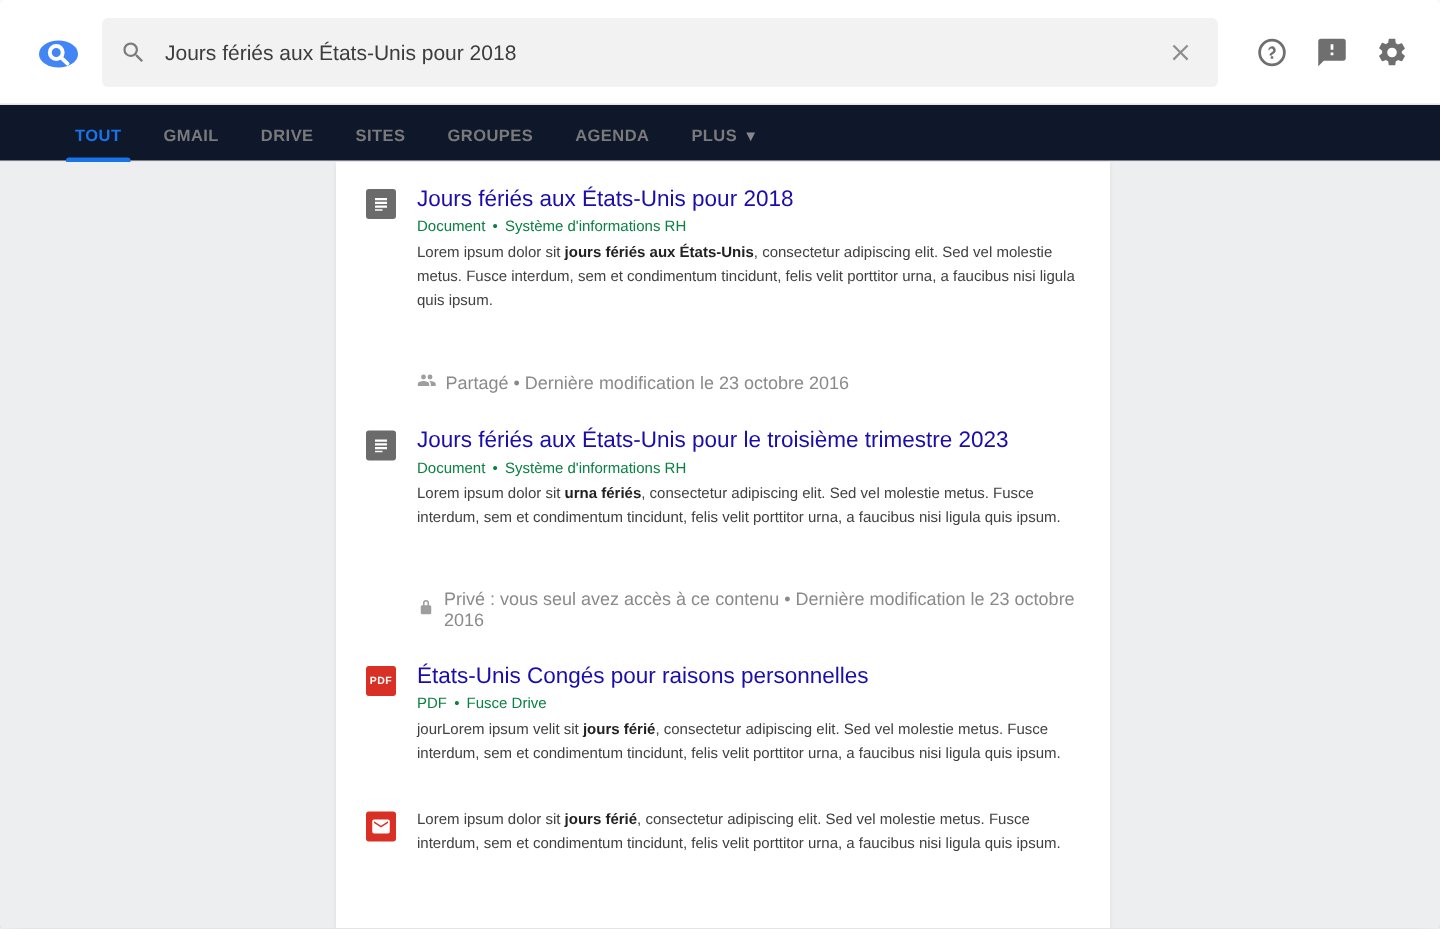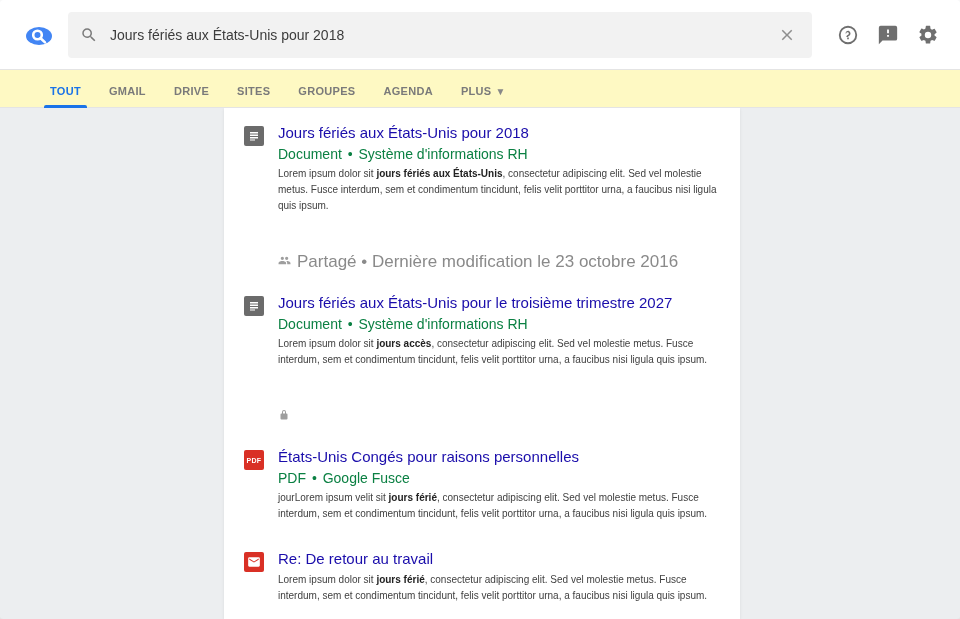--- a/index.html
+++ b/index.html
@@ -6,38 +6,38 @@
   html, body { margin:0; padding:0; font-family: Arial, 'Helvetica Neue', sans-serif; background:#fff; }
   .frame { width:960px; height:619px; margin:0; position:relative; background:#eceef0; border-radius:3px; overflow:hidden; box-shadow:0 8px 18px rgba(0,0,0,0.25); }
   .topbar { background:#fff; height:70px; display:flex; align-items:center; padding:0 14px; border-bottom:1px solid #e4e4e4; }
   .logo-slot { width:50px; display:flex; align-items:center; justify-content:center; }
   .searchbox { flex:1; display:flex; align-items:center; height:46px; background:#f2f2f2; border-radius:4px; padding:0 12px; margin:0 8px 0 4px; }
   .searchbox .sicon { color:#7b7b7b; display:flex; }
   .searchbox input { border:0; outline:0; background:transparent; flex:1; margin-left:10px; font-size:14px; color:#3c3c3c; }
   .searchbox .clear { color:#8e8e8e; cursor:pointer; display:flex; padding:4px; }
   .topicons { display:flex; align-items:center; gap:4px; margin-left:10px; }
   .topicons .tbtn { width:36px; height:36px; display:flex; align-items:center; justify-content:center; color:#6f6f6f; cursor:pointer; border-radius:50%; }
-  .tabbar { background:#fef9c3; height:38px; display:flex; align-items:flex-end; padding:0 36px; border-bottom:1px solid #e4e4e4; }
+  .tabbar { background:#0f172a; height:38px; display:flex; align-items:flex-end; padding:0 36px; border-bottom:1px solid #e4e4e4; }
   .tab { font-size:11px; font-weight:700; color:#7a7a7a; letter-spacing:.3px; padding:0 14px 10px 14px; position:relative; cursor:pointer; text-transform:uppercase; }
   .tab.active { color:#1a73e8; }
   .tab.active::after { content:""; position:absolute; left:8px; right:8px; bottom:-1px; height:3px; background:#1a73e8; border-radius:2px 2px 0 0; }
   .tab.spacer { flex:0 0 12px; padding:0; }
   .tab .caret { margin-left:4px; font-size:10px; color:#888; }
 
   .surface { position:absolute; top:108px; left:0; right:0; bottom:0; overflow:hidden; }
   .results-panel { position:absolute; top:0; left:224px; width:516px; bottom:0; background:#fff; padding:16px 20px 0 20px; box-shadow:0 1px 3px rgba(0,0,0,0.08); }
   .result { display:flex; margin-bottom:22px; }
   .ricon { width:20px; height:20px; border-radius:2px; flex:0 0 20px; margin-top:2px; display:flex; align-items:center; justify-content:center; }
   .rbody { margin-left:14px; flex:1; min-width:0; }
   .rtitle { color:#1a0dab; font-size:15px; line-height:18px; margin-bottom:4px; cursor:pointer; }
-  .rmeta { font-size:14px; color:#0b8043; margin-bottom:4px; }
+  .rmeta { font-size:10px; color:#0b8043; margin-bottom:4px; }
   .rmeta .dot { color:#0b8043; margin:0 2px; }
   .rsnip { font-size:10px; color:#414141; line-height:16px; margin-bottom:6px; }
   .rsnip b { color:#222; }
-  .rfoot { font-size:17px; color:#8a8a8a; display:flex; align-items:center; gap:6px;margin-top:38px; }
+  .rfoot { font-size:12px; color:#8a8a8a; display:flex; align-items:center; gap:6px;margin-top:38px; }
   .rfoot svg { flex:0 0 auto; }
 
   
   .ic-doc   { background:#6b6b6b; }
   .ic-pdf   { background:#d93025; }
   .ic-mail  { background:#d93025; }
 </style>
 </head>
 <body>
 
@@ -114,46 +114,46 @@
             </div>
           </div>
         </div>
         <div class="result">
           <div class="ricon ic-doc">
             <svg width="12" height="12" viewBox="0 0 24 24" fill="#fff">
               <path d="M4 4h16v3H4zM4 9h16v3H4zM4 14h16v3H4zM4 19h10v2H4z"></path>
             </svg>
           </div>
           <div class="rbody">
-            <div class="rtitle">Jours fériés aux États-Unis pour le troisième trimestre 2027</div>
+            <div class="rtitle">Jours fériés aux États-Unis pour le troisième trimestre 2023</div>
             <div class="rmeta"><span>Document</span><span class="dot"> • </span><span>Système d'informations RH</span></div>
-            <div class="rsnip"><span>Lorem ipsum dolor sit </span><b>jours accès</b><span>, consectetur adipiscing elit. Sed vel molestie metus. Fusce interdum, sem et condimentum tincidunt, felis velit porttitor urna, a faucibus nisi ligula quis ipsum.</span></div>
+            <div class="rsnip"><span>Lorem ipsum dolor sit </span><b>urna fériés</b><span>, consectetur adipiscing elit. Sed vel molestie metus. Fusce interdum, sem et condimentum tincidunt, felis velit porttitor urna, a faucibus nisi ligula quis ipsum.</span></div>
             <div class="rfoot">
               <span><svg width="12" height="12" viewBox="0 0 24 24" fill="#9e9e9e">
                   <path d="M12 2a4 4 0 00-4 4v3H7a2 2 0 00-2 2v8a2 2 0 002 2h10a2 2 0 002-2v-8a2 2 0 00-2-2h-1V6a4 4 0 00-4-4zm-2 4a2 2 0 114 0v3h-4V6z"></path>
                 </svg></span>
+              <span>Privé : vous seul avez accès à ce contenu • Dernière modification le 23 octobre 2016</span>
             </div>
           </div>
         </div>
         <div class="result">
           <div class="ricon ic-pdf">
             <span style="color:#fff;font:700 7px Arial;letter-spacing:.3px">PDF</span>
           </div>
           <div class="rbody">
             <div class="rtitle">États-Unis Congés pour raisons personnelles</div>
-            <div class="rmeta"><span>PDF</span><span class="dot"> • </span><span>Google Fusce</span></div>
+            <div class="rmeta"><span>PDF</span><span class="dot"> • </span><span>Fusce Drive</span></div>
             <div class="rsnip"><span>jourLorem ipsum velit sit </span><b>jours férié</b><span>, consectetur adipiscing elit. Sed vel molestie metus. Fusce interdum, sem et condimentum tincidunt, felis velit porttitor urna, a faucibus nisi ligula quis ipsum.</span></div>
           </div>
         </div>
         <div class="result">
           <div class="ricon ic-mail">
             <svg width="14" height="14" viewBox="0 0 24 24" fill="#fff">
               <path d="M20 4H4a2 2 0 00-2 2v12a2 2 0 002 2h16a2 2 0 002-2V6a2 2 0 00-2-2zm0 4l-8 5-8-5V6l8 5 8-5v2z"></path>
             </svg>
           </div>
           <div class="rbody">
-            <div class="rtitle">Re: De retour au travail</div>
             <div class="rsnip"><span>Lorem ipsum dolor sit </span><b>jours férié</b><span>, consectetur adipiscing elit. Sed vel molestie metus. Fusce interdum, sem et condimentum tincidunt, felis velit porttitor urna, a faucibus nisi ligula quis ipsum.</span></div>
           </div>
         </div>
       </div>
   </div>
 </div>
 
 </body></html>

